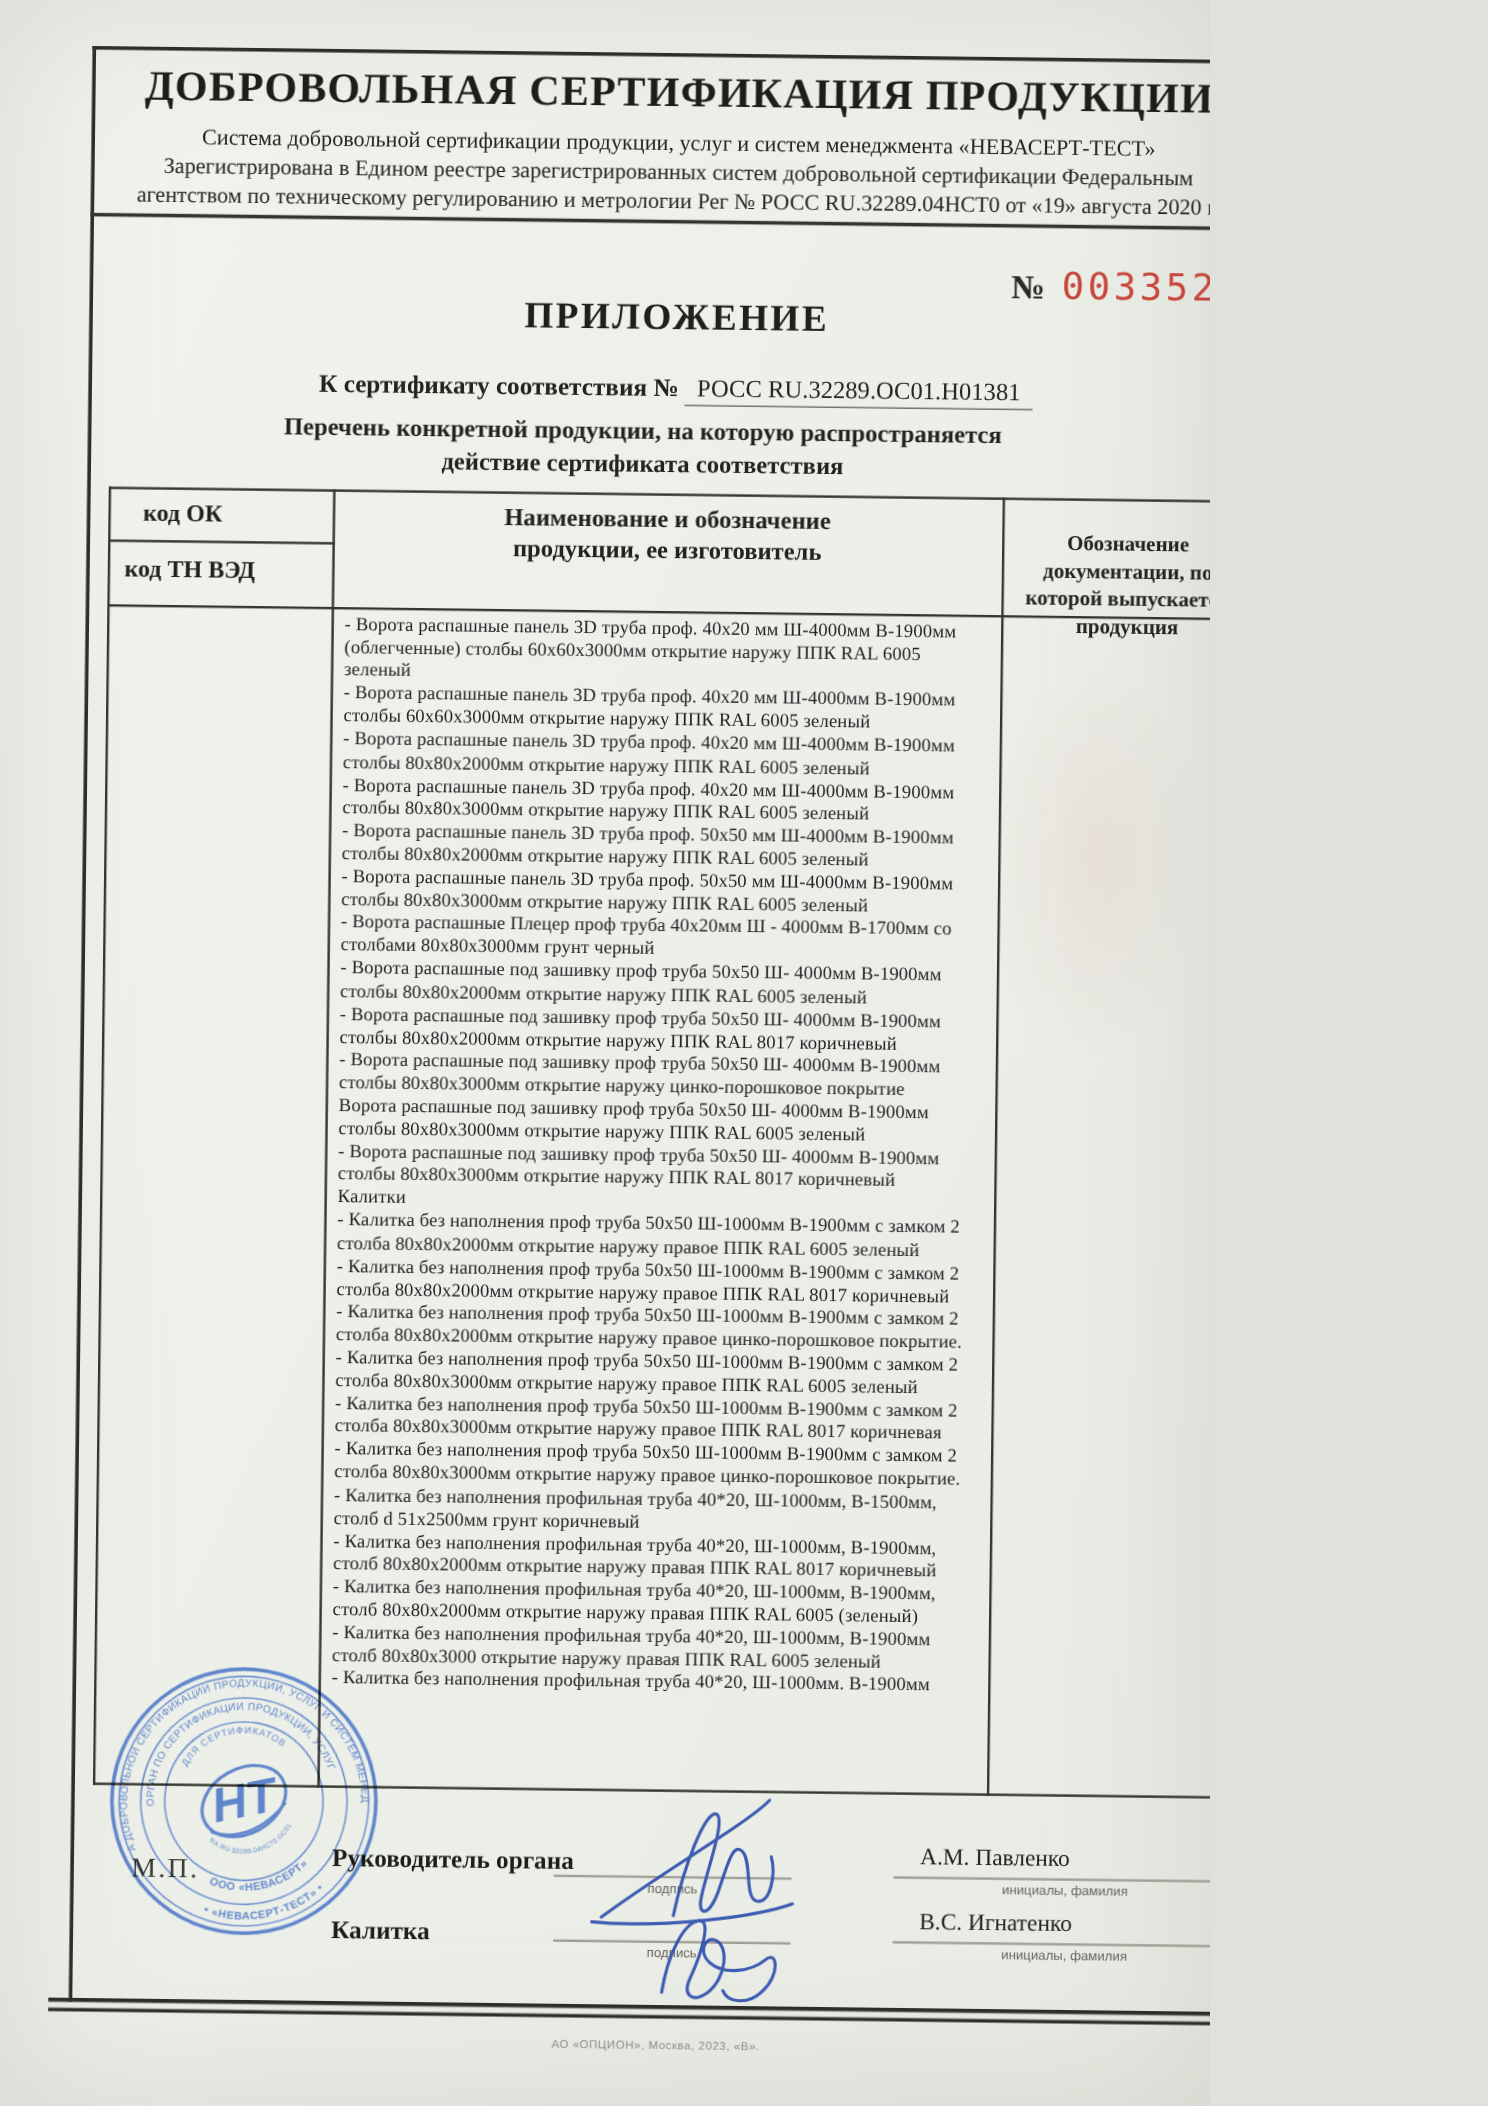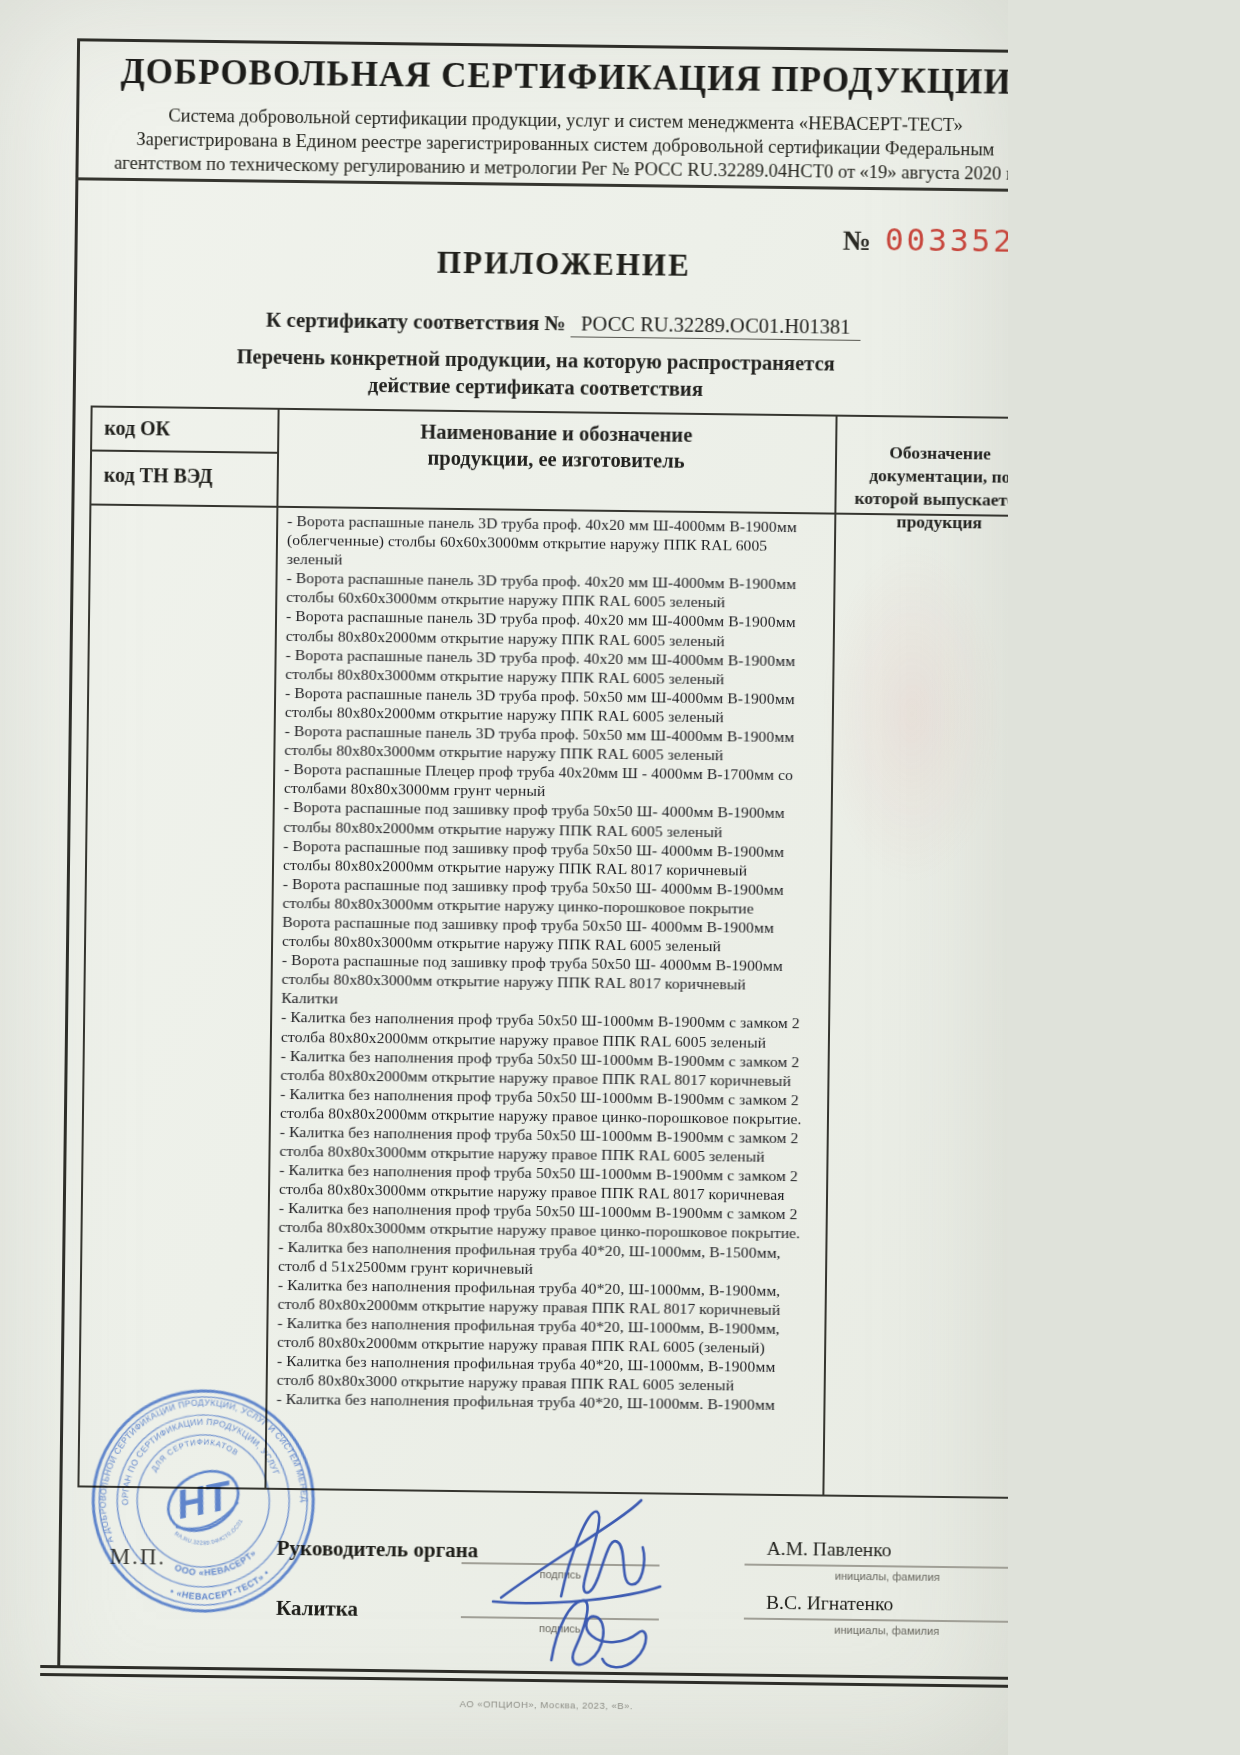--- a/index.html
+++ b/index.html
@@ -84,21 +84,21 @@
 
   <div class="hline" style="left:85px;top:412px;width:955px"></div>
   <div class="hline" style="left:85px;top:456px;width:189px"></div>
   <div class="hline" style="left:85px;top:510px;width:955px"></div>
   <div class="hline" style="left:85px;top:1492px;width:955px"></div>
   <div class="vline" style="left:85px;top:412px;height:1082px"></div>
   <div class="vline" style="left:272px;top:412px;height:1082px"></div>
   <div class="vline" style="left:830px;top:412px;height:1082px"></div>
   <div class="vline" style="left:1038px;top:412px;height:1082px"></div>
 
-  <div class="abs thead" style="left:99px;top:423px">код ОК</div>
+  <div class="abs thead" style="left:114px;top:423px">код ОК</div>
   <div class="abs thead" style="left:99px;top:470px">код ТН ВЭД</div>
   <div class="abs col2head">
         <span>Наименование и обозначение продукции, ее изготовитель</span>
       </div>
   <div class="abs col3head">Обозначение документации, по которой выпускается продукция</div>
 
   <div class="abs products">
         <p>- Ворота распашные панель 3D труба проф. 40х20 мм Ш-4000мм В-1900мм (облегченные) столбы 60х60х3000мм открытие наружу ППК RAL 6005 зеленый</p>
         <p>- Ворота распашные панель 3D труба проф. 40х20 мм Ш-4000мм В-1900мм столбы 60х60х3000мм открытие наружу ППК RAL 6005 зеленый</p>
         <p>- Ворота распашные панель 3D труба проф. 40х20 мм Ш-4000мм В-1900мм столбы 80х80х2000мм открытие наружу ППК RAL 6005 зеленый</p>

